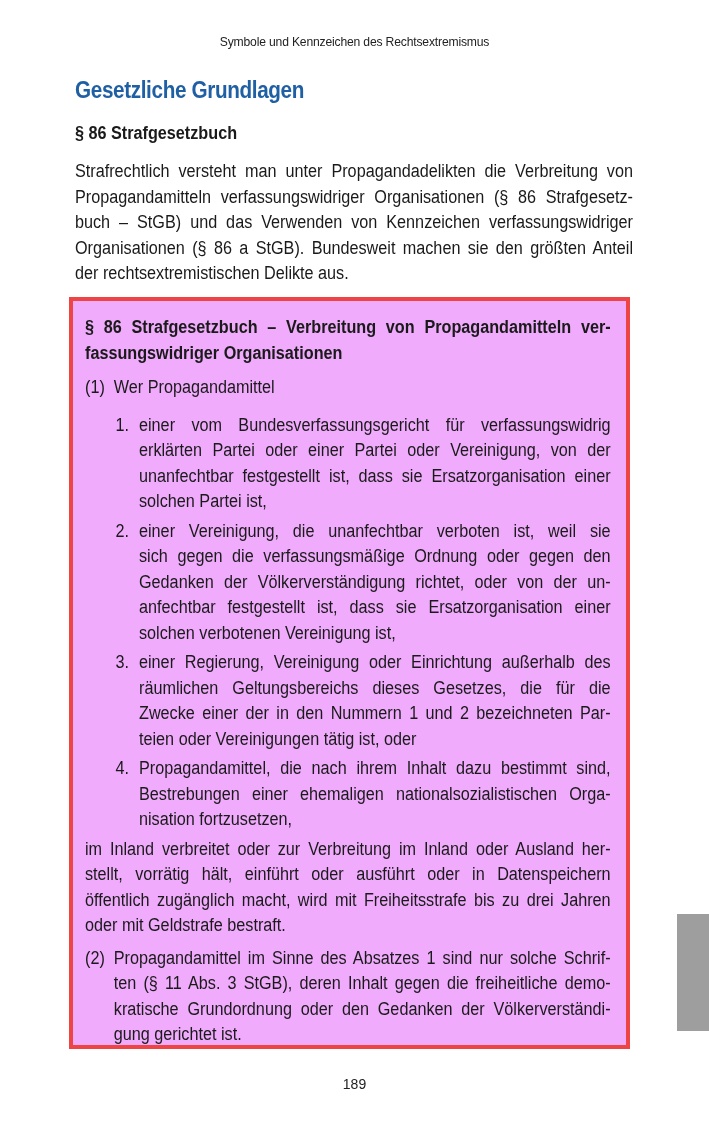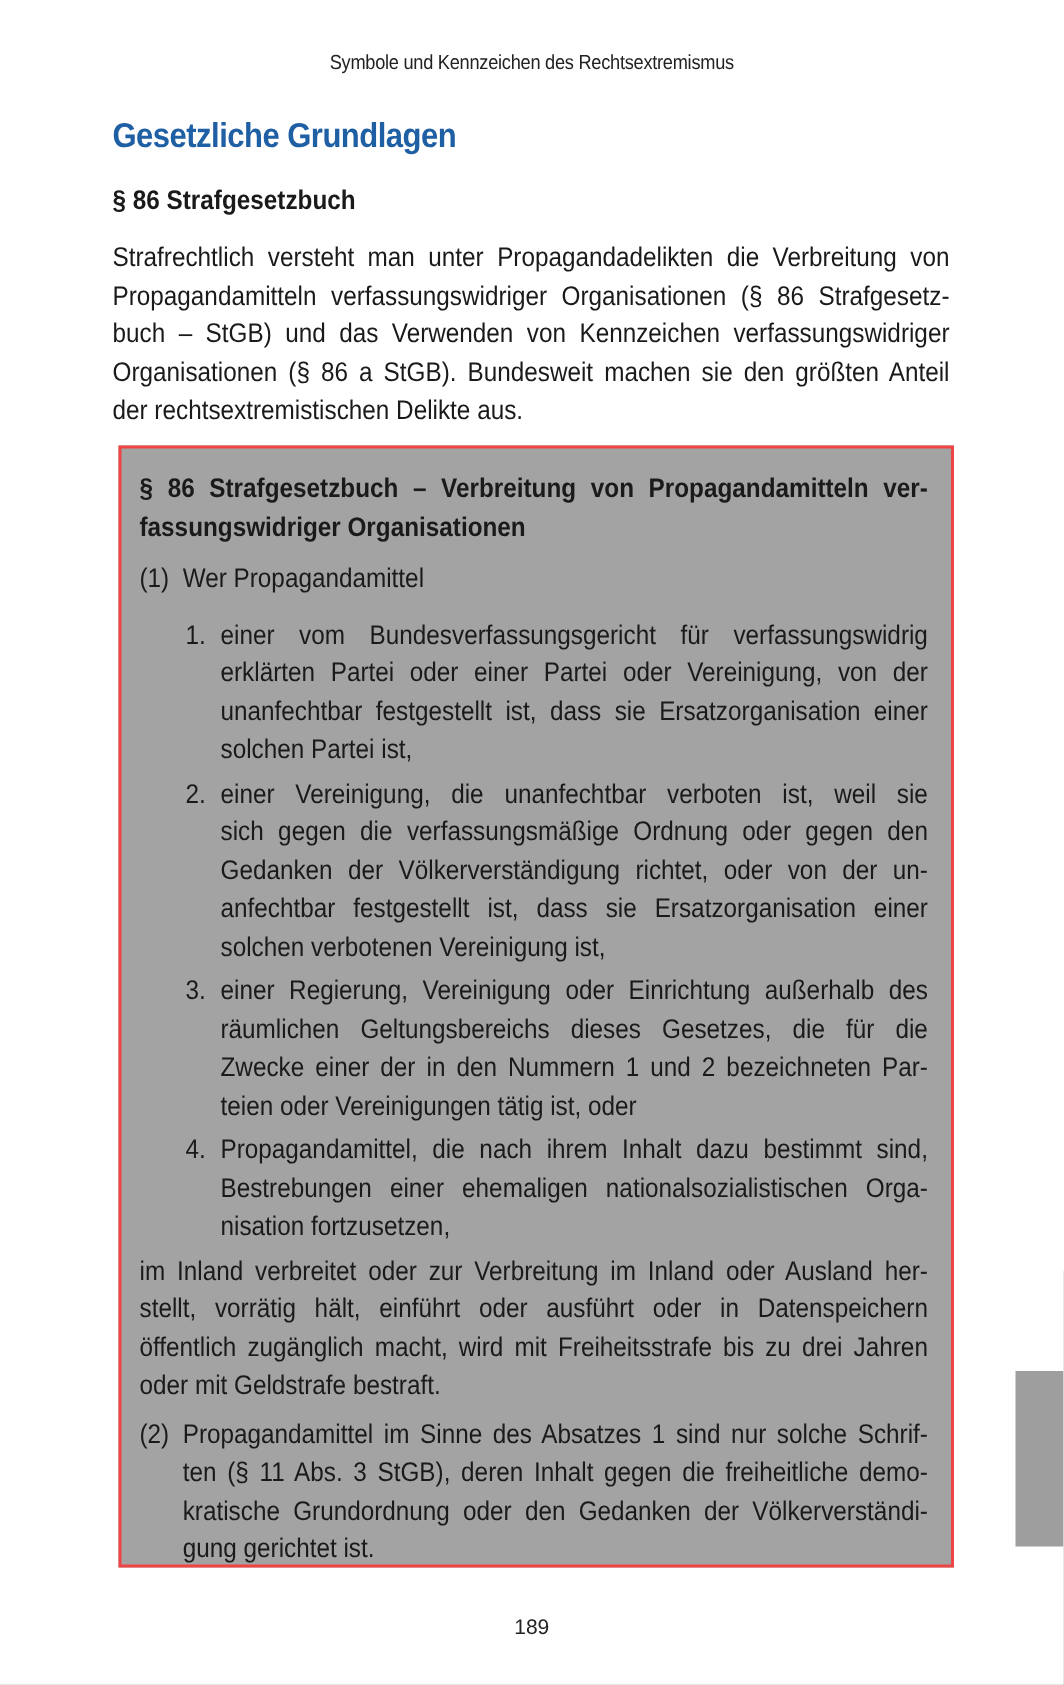--- a/index.html
+++ b/index.html
@@ -66,25 +66,25 @@
       white-space: nowrap;
       text-align: justify;
       text-align-last: justify;
     }
     .intro .line.last {
       text-align-last: left;
     }
     .lawbox {
       position: absolute;
       top: 297px;
-      left: 79px;
+      left: 69px;
       width: 553px;
       height: 744px;
-      background: #a3a3a3;
-      border: 2px solid #ef4444;
+      background: #f0abfc;
+      border: 4px solid #ef4444;
     }
     .lawbox-inner {
       position: absolute;
       left: 12px;
       top: 14px;
       width: 584px;
       transform: scaleX(0.9);
       transform-origin: left top;
       font-size: 18px;
       line-height: 25.5px;

